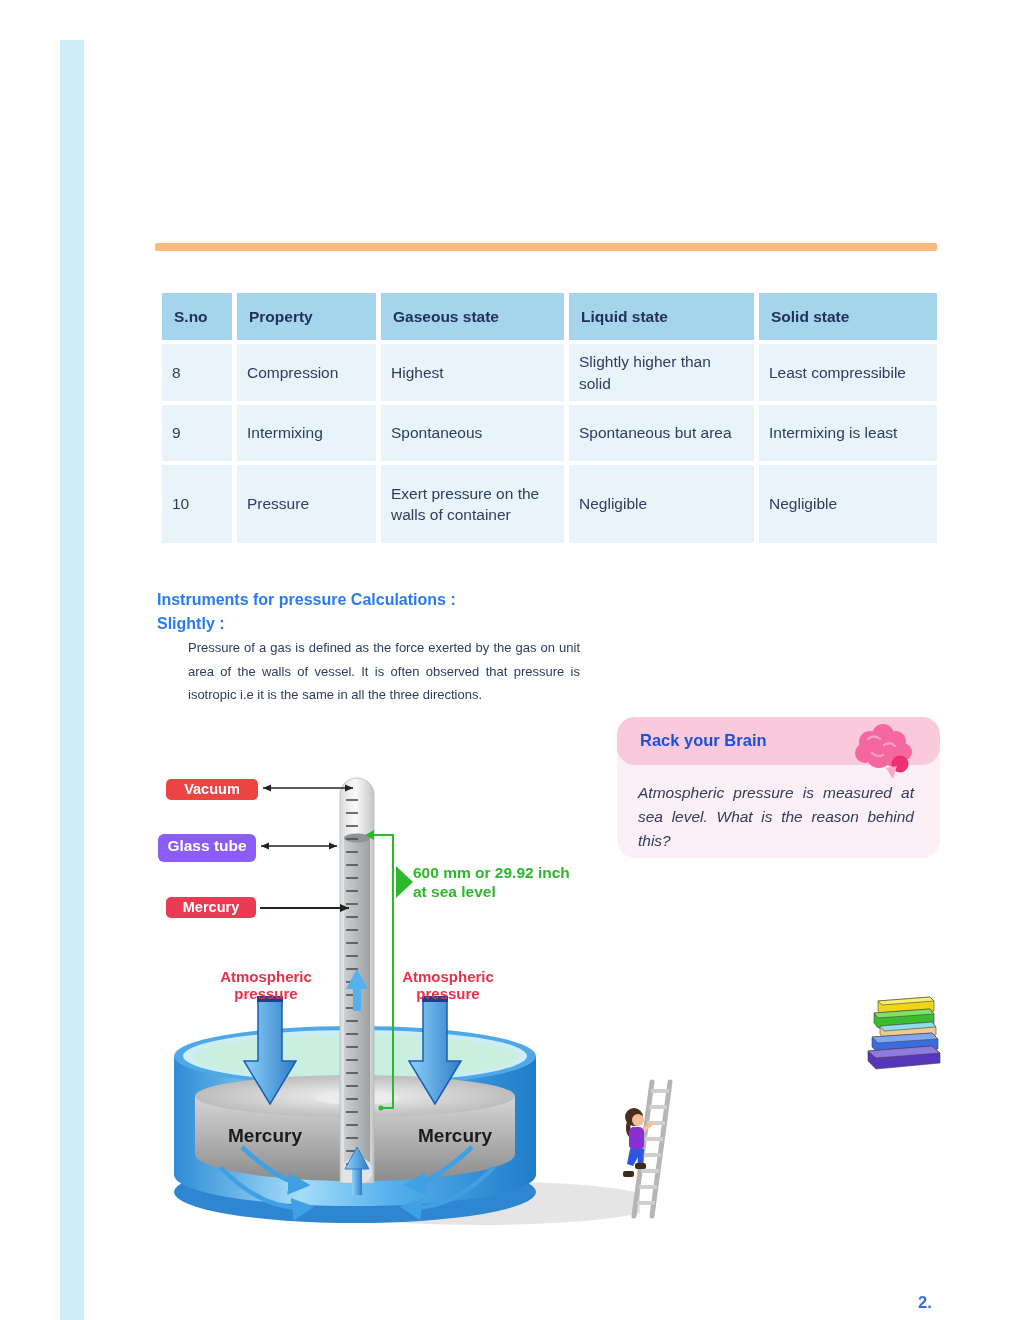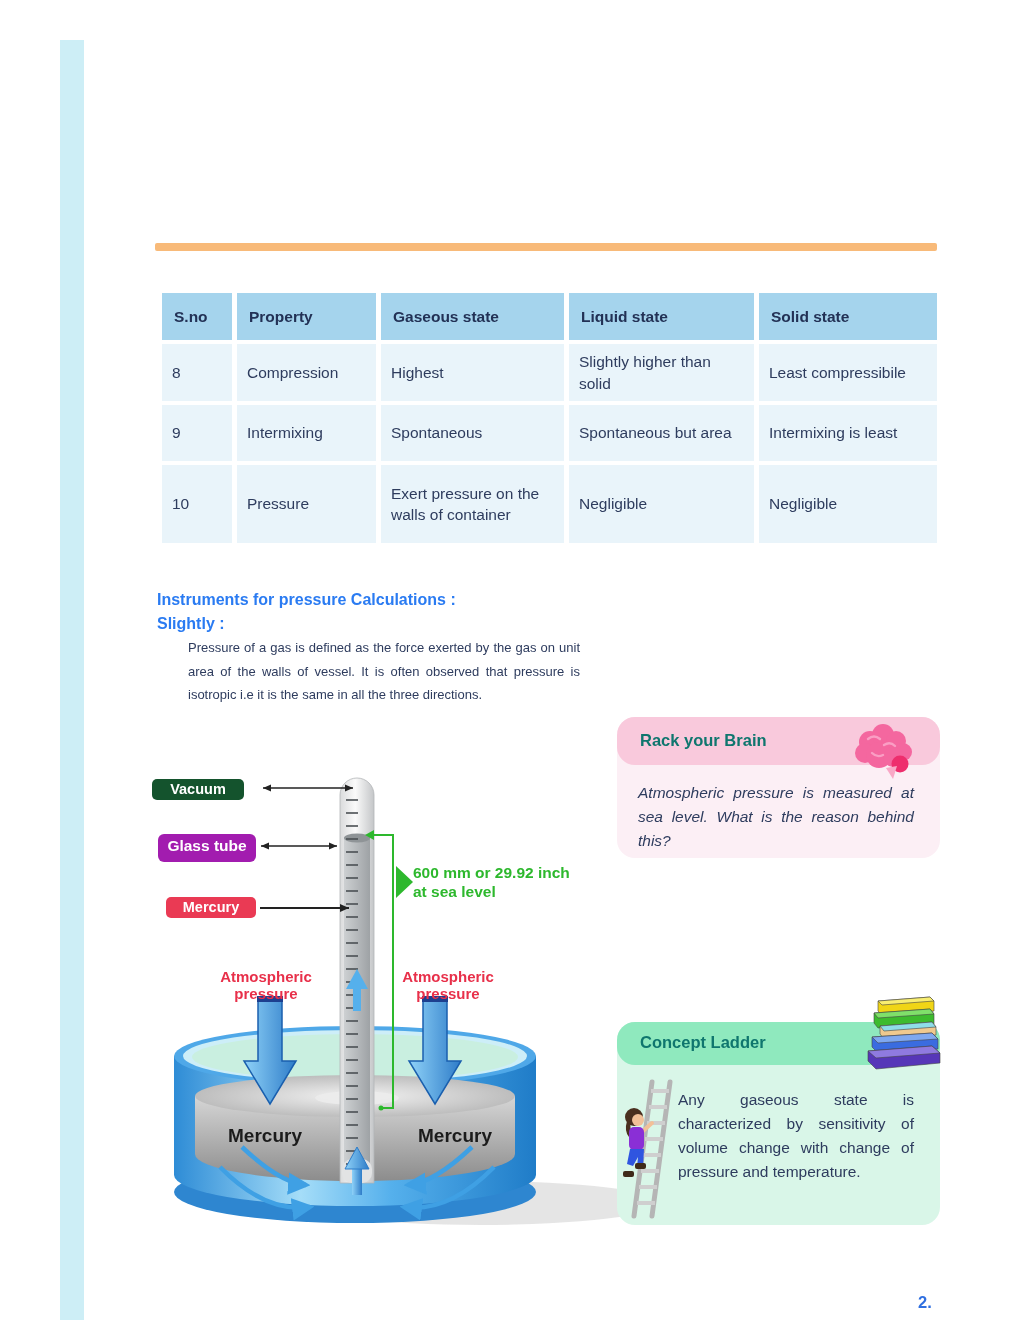--- a/index.html
+++ b/index.html
@@ -23,35 +23,35 @@
   
   .h-blue{position:absolute;left:157px;color:#2a7bf2;font-size:16px;font-weight:bold;}
   .heading1{top:551px;} .heading2{top:575px;}
   .para{position:absolute;left:188px;top:596px;width:392px;font-size:13px;line-height:23.6px;
         text-align:justify;color:#2e3c5e;}
 
   
   .diagram{position:absolute;left:150px;top:715px;width:490px;height:500px;}
   .diagram svg{position:absolute;left:0;top:0;}
   .pill{position:absolute;color:#fff;font-weight:bold;font-size:14.5px;text-align:center;z-index:3;}
-  .pill-vacuum{left:2px;top:24px;width:92px;height:21px;line-height:21px;background:#14532d;border-radius:5px;}
-  .pill-glass{left:8px;top:79px;width:98px;height:28px;line-height:23px;background:#a21caf;border-radius:6px;font-size:15.5px;}
+  .pill-vacuum{left:16px;top:24px;width:92px;height:21px;line-height:21px;background:#ef4444;border-radius:5px;}
+  .pill-glass{left:8px;top:79px;width:98px;height:28px;line-height:23px;background:#8b5cf6;border-radius:6px;font-size:15.5px;}
   .pill-mercury{left:16px;top:142px;width:90px;height:21px;line-height:21px;background:#ea3a54;border-radius:5px;}
   .height-note{position:absolute;left:263px;top:108px;color:#2db82d;font-weight:bold;font-size:15.5px;line-height:19px;z-index:3;}
   .atm{position:absolute;top:214px;width:122px;text-align:center;color:#e8304a;font-weight:bold;
        font-size:15px;line-height:16.5px;z-index:3;}
   .atm-left{left:55px;} .atm-right{left:237px;}
   .pool-label{position:absolute;top:370px;width:120px;text-align:center;color:#1b1b1b;
               font-weight:bold;font-size:19px;z-index:3;}
   .pool-label-left{left:55px;} .pool-label-right{left:245px;}
 
   
   .callout{position:absolute;left:617px;width:323px;border-radius:18px;}
   .callout .head{position:absolute;left:0;top:0;right:0;border-radius:18px;}
-  .callout .title{position:absolute;left:23px;color:#0f766e;font-size:16.5px;font-weight:bold;}
+  .callout .title{position:absolute;left:23px;color:#1d4ed8;font-size:16.5px;font-weight:bold;}
   .rack{top:677px;height:141px;background:#fceff5;}
   .rack .head{height:48px;background:#f9c9dc;}
   .rack .title{top:14px;}
   .rack .body{position:absolute;left:21px;top:64px;width:276px;font-size:15.5px;line-height:24px;
               text-align:justify;color:#2e3c5e;font-style:italic;}
   .brain{position:absolute;right:22px;top:4px;z-index:2;}
   .concept{top:982px;height:203px;background:#d9f6e8;}
   .concept .head{height:43px;background:#8fe9be;}
   .concept .title{top:11px;}
   .concept .body{position:absolute;left:61px;top:66px;width:236px;font-size:15.5px;line-height:24px;
@@ -256,25 +256,20 @@
           <path d="M20,18 q6,-5 12,0"></path>
             <path d="M36,24 q6,-4 11,1"></path>
             <path d="M24,32 q5,5 11,2"></path>
         </g>
       </svg>
     </div>
     <div class="title">Rack your Brain</div>
     <div class="body">Atmospheric pressure is measured at sea level. What is the reason behind this?</div>
   </div>
 
-  <div class="callout concept">
-    <div class="head"></div>
-    <div class="title">Concept Ladder</div>
-    <div class="body">Any gaseous state is characterized by sensitivity of volume change with change of pressure and temperature.</div>
-  </div>
   <div class="books">
     <svg width="82" height="80" viewBox="0 0 82 80">
       <g stroke="#444" stroke-width="0.6">
         <polygon points="18,10 70,6 74,10 74,20 22,24 18,20" fill="#f0d516"></polygon>
         <polygon points="18,10 70,6 74,10 22,14" fill="#f8ee70"></polygon>
         <polygon points="14,22 70,18 74,23 74,33 18,37 14,32" fill="#3dbb2e"></polygon>
         <polygon points="14,22 70,18 74,23 18,27" fill="#7fe06a"></polygon>
         <polygon points="20,35 72,31 76,36 76,44 24,48 20,43" fill="#efc98f"></polygon>
         <polygon points="20,35 72,31 76,36 24,40" fill="#8fdde8"></polygon>
         <polygon points="12,46 72,42 78,48 78,58 18,62 12,56" fill="#3a6ce0"></polygon>

